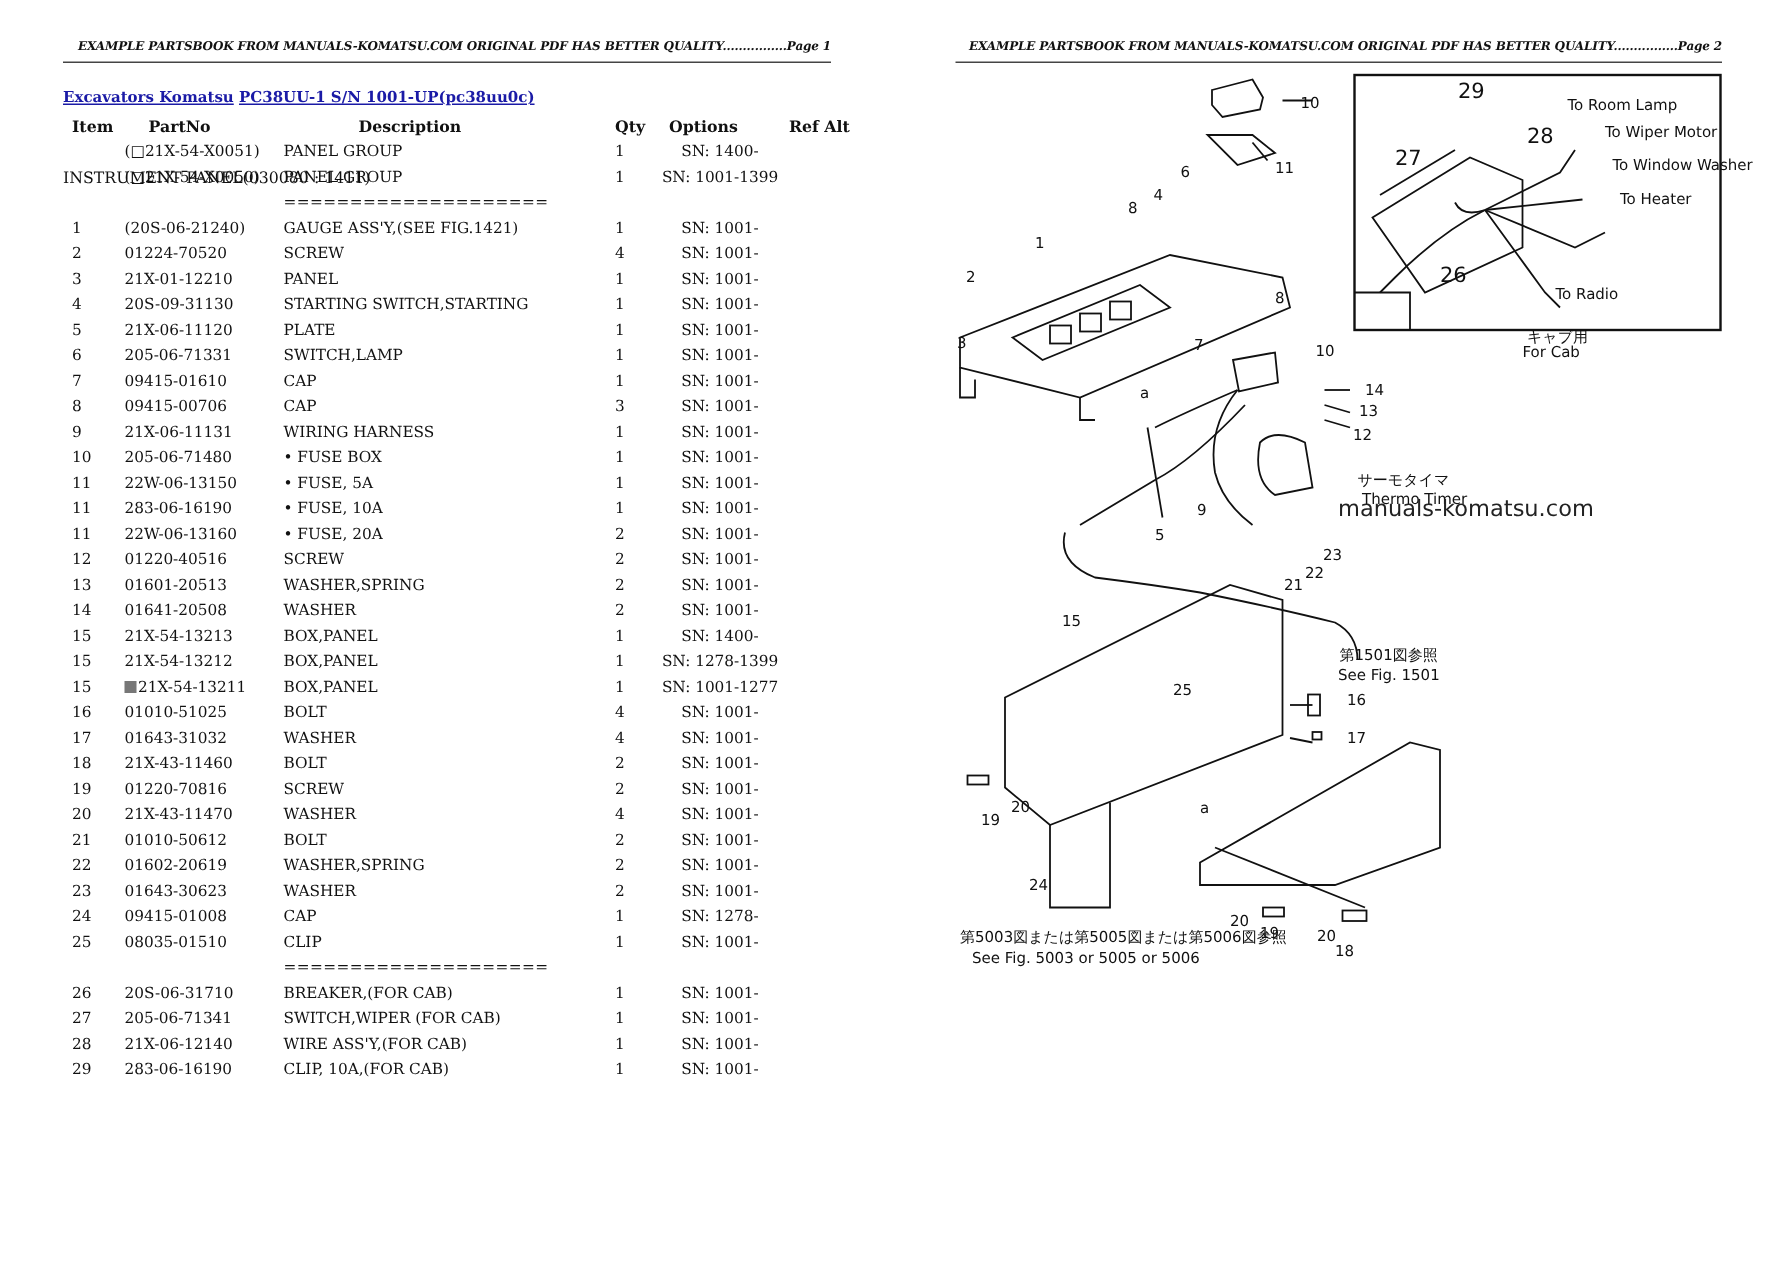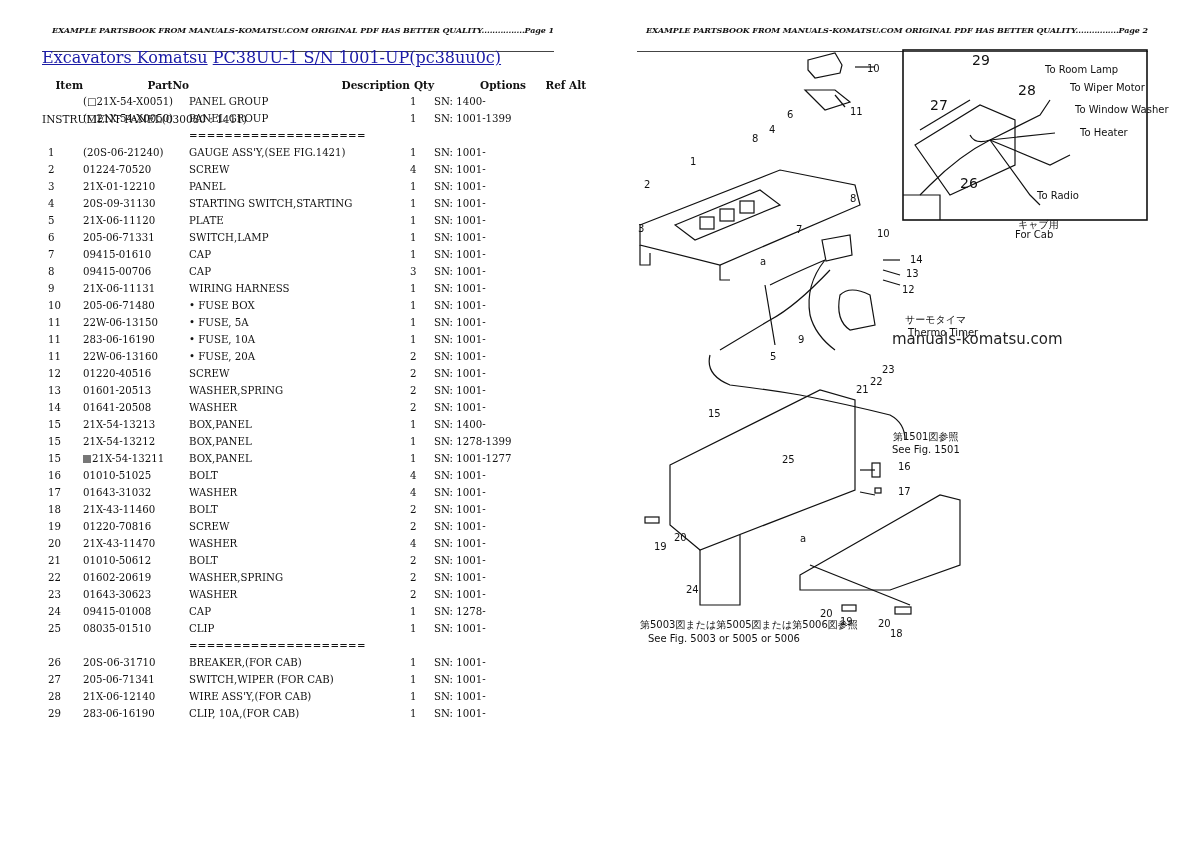--- a/index.html
+++ b/index.html
@@ -1,30 +1,30 @@
 <!DOCTYPE html>
 <html><head>
   <meta charset="utf-8">
   <style>
     html, body { margin:0; padding:0; background:#fff; }
     body { width:1190px; height:842px; position:relative; overflow:hidden; font-family:"DejaVu Serif", serif; color:#111; }
-    .page-header { position:absolute; top:25px; font-family:"DejaVu Serif", serif; font-style:italic; font-weight:bold; font-size:8px; letter-spacing:-0.1px; text-align:right; border-bottom:1px solid #444; padding-bottom:16px; white-space:nowrap; }
+    .page-header { position:absolute; top:25px; font-family:"DejaVu Serif", serif; font-style:italic; font-weight:bold; font-size:8px; letter-spacing:-0.1px; text-align:right; border-bottom:1px solid #444; padding-bottom:6px; white-space:nowrap; }
     #hdr1 { left:42px; width:512px; }
     #hdr2 { left:637px; width:511px; }
-    .crumbs { position:absolute; left:42px; top:48px; font-size:16px; }
+    .crumbs { position:absolute; left:42px; top:60px; font-size:10px;font-weight:bold; }
     .crumbs a { color:#1a1aa6; text-decoration:underline; }
     .section-title { position:absolute; left:42px; top:76px; font-size:10.5px;margin-top:37px; }
     table.parts { position:absolute; left:42px; top:76px; border-collapse:collapse; font-size:10.2px; }
     table.parts td, table.parts th { padding:0; height:17px; vertical-align:middle; white-space:nowrap; }
-    table.parts th { font-weight:bold; font-size:10.5px; text-align:right; }
+    table.parts th { font-weight:bold; font-size:10.5px; text-align:left; }
     .c-item { width:35px; padding-left:6px !important; }
     .c-part { width:90px; }
     .c-desc { width:171px; }
     .c-qty { width:24px; }
-    .c-opt { width:80px; }
+    .c-opt { width:80px;text-align:center; }
     .c-ref { width:60px;margin-top:16px; }
     .sep { letter-spacing:0.3px; }
     .marker { display:inline-block; width:8px; height:8px; background:#777; vertical-align:-1px; margin-right:1px; }
     .diagram { position:absolute; left:630px; top:45px; width:540px; height:620px; }
     .diagram svg { width:100%; height:100%; }
     .lbl { font-family:"DejaVu Sans", sans-serif; font-size:10px; fill:#111; }
     .lbl-big { font-family:"DejaVu Sans", sans-serif; font-size:14px; fill:#111; }
     .watermark { font-family:"DejaVu Sans", sans-serif; font-size:15px; fill:#222; }
   </style>
 </head>

